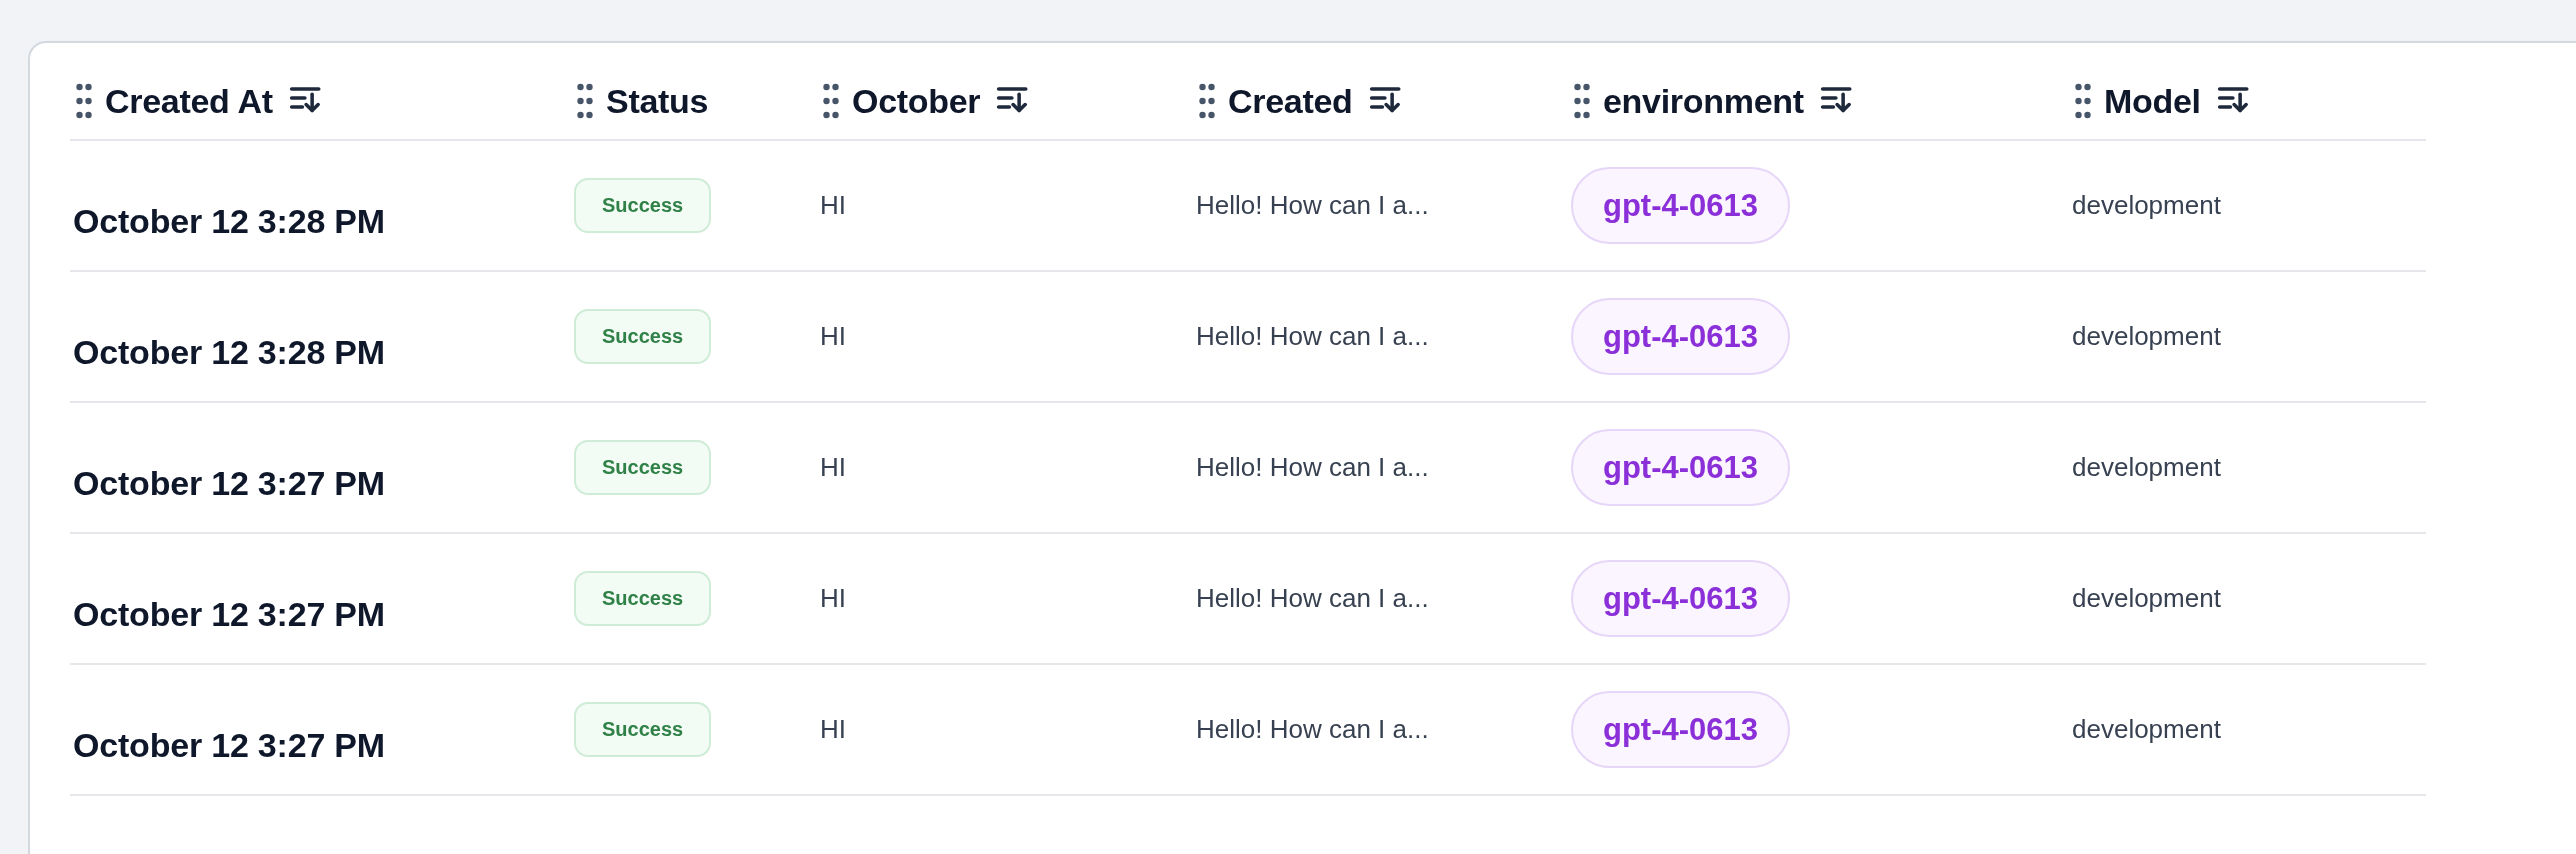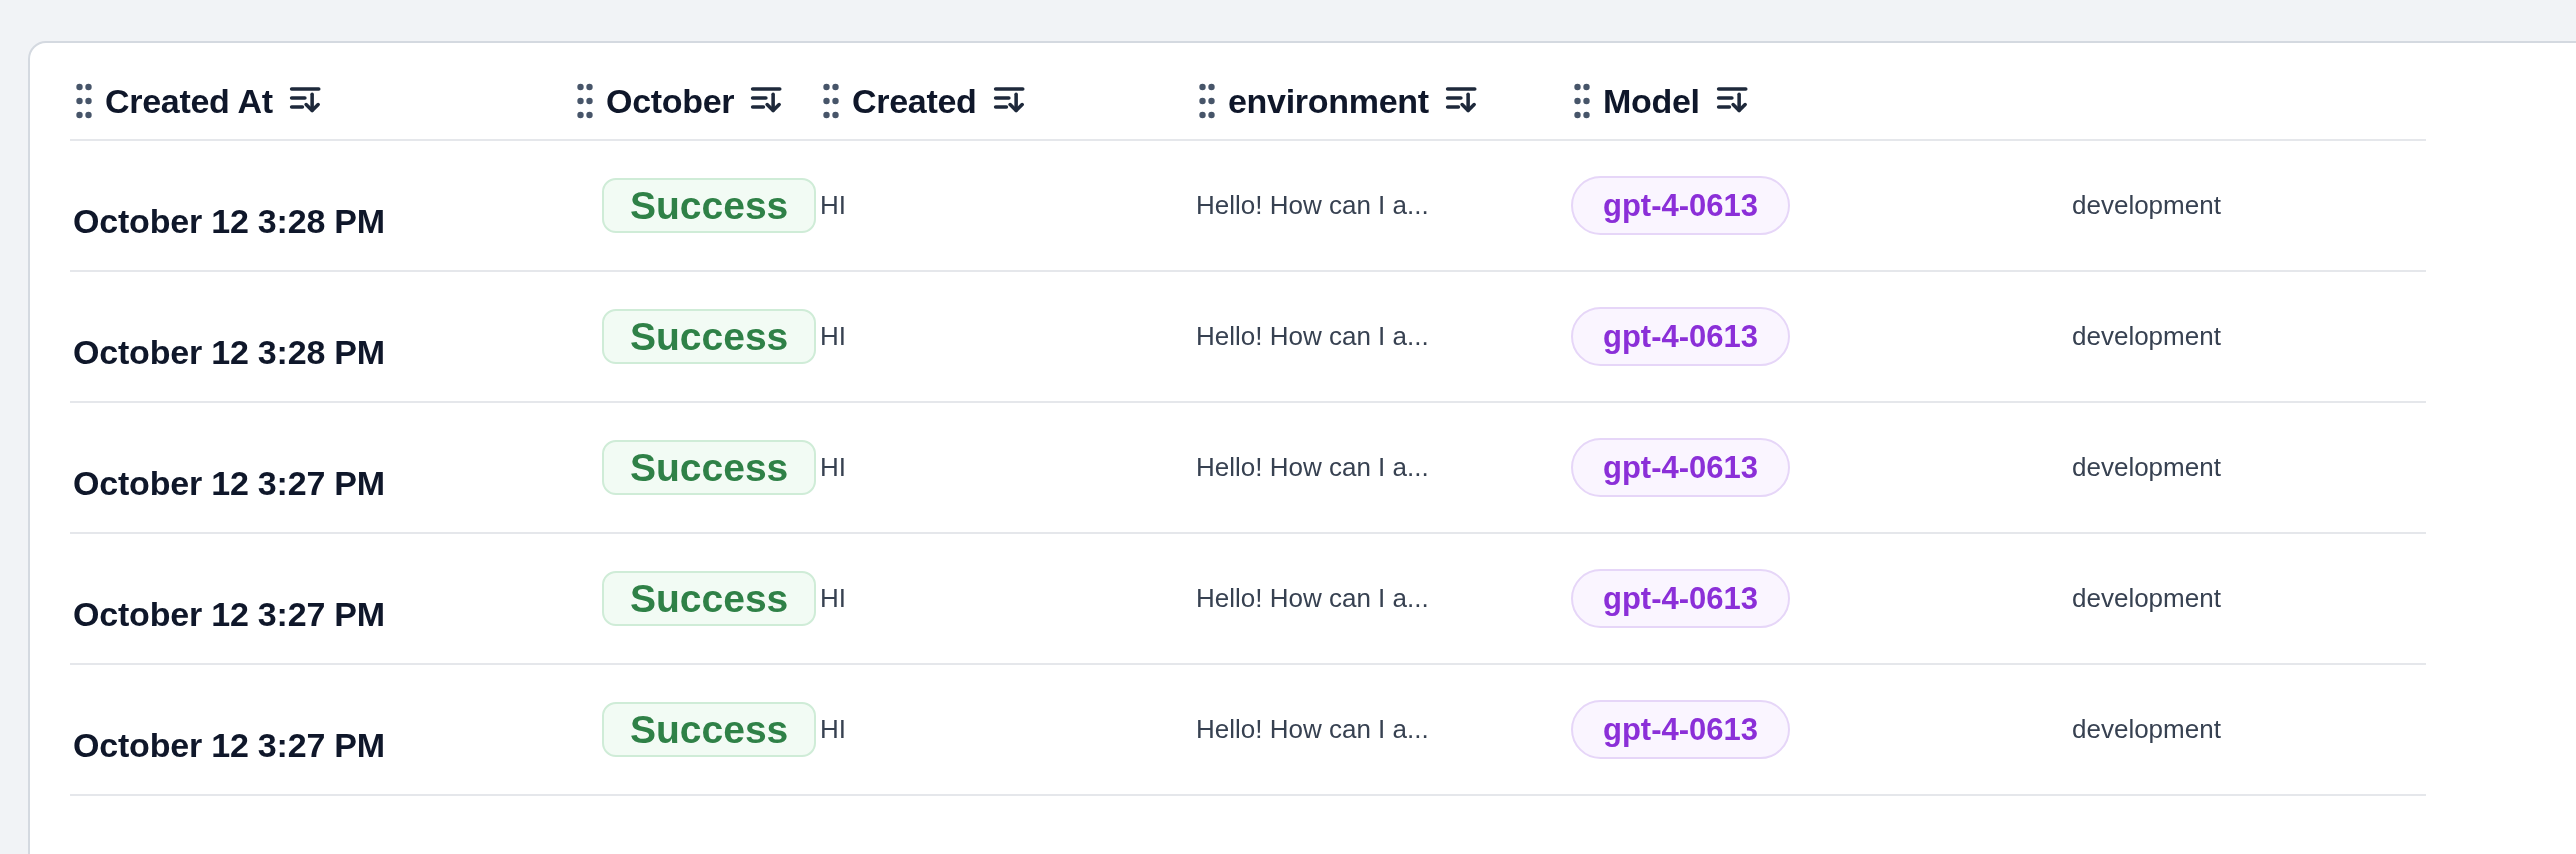--- a/index.html
+++ b/index.html
@@ -87,26 +87,25 @@
     box-sizing: border-box;
     white-space: nowrap;
   }
   .badge-success {
     height: 55px;
     padding: 0 26px;
     border-radius: 14px;
     border: 2px solid #cfecd7;
     background: #f2fbf4;
     color: #2f8147;
-    font-size: 39px;
+    font-size: 20px;
     font-weight: 600;
-    margin-left: 28px;
   }
   .badge-model {
-    height: 59px;
+    height: 77px;
     padding: 0 30px;
     border-radius: 991px;
     border: 2px solid #e6d6f8;
     background: #faf5ff;
     color: #8b2fd8;
     font-size: 31px;
     font-weight: 600;
   }
 </style>
 </head>
@@ -146,20 +145,35 @@
       <g fill="#475569">
         <circle cx="4.5" cy="6" r="3.2"></circle>
                 <circle cx="13.5" cy="6" r="3.2"></circle>
         <circle cx="4.5" cy="20" r="3.2"></circle>
                 <circle cx="13.5" cy="20" r="3.2"></circle>
         <circle cx="4.5" cy="34" r="3.2"></circle>
                 <circle cx="13.5" cy="34" r="3.2"></circle>
       </g>
     </svg>
   </span>
+        <span class="th-label">Status</span>
+      </div>
+      <div class="th">
+          <span class="drag-handle">
+    <svg width="18" height="40" viewBox="0 0 18 40" xmlns="http://www.w3.org/2000/svg">
+      <g fill="#475569">
+        <circle cx="4.5" cy="6" r="3.2"></circle>
+                <circle cx="13.5" cy="6" r="3.2"></circle>
+        <circle cx="4.5" cy="20" r="3.2"></circle>
+                <circle cx="13.5" cy="20" r="3.2"></circle>
+        <circle cx="4.5" cy="34" r="3.2"></circle>
+                <circle cx="13.5" cy="34" r="3.2"></circle>
+      </g>
+    </svg>
+  </span>
         <span class="th-label">October</span>
       <span class="sort-icon">
     <svg width="37" height="37" viewBox="0 0 24 24" fill="none" stroke="currentColor" stroke-width="2.3" stroke-linecap="round" stroke-linejoin="round" xmlns="http://www.w3.org/2000/svg">
       <path d="M3 5.2h17.6"></path>
       <path d="M3 11h8.6"></path>
       <path d="M3 16.8h7"></path>
       <path d="M16.3 8.6V19"></path>
       <path d="M12.4 15.3l3.9 3.9 3.9-3.9"></path>
     </svg>
   </span>

